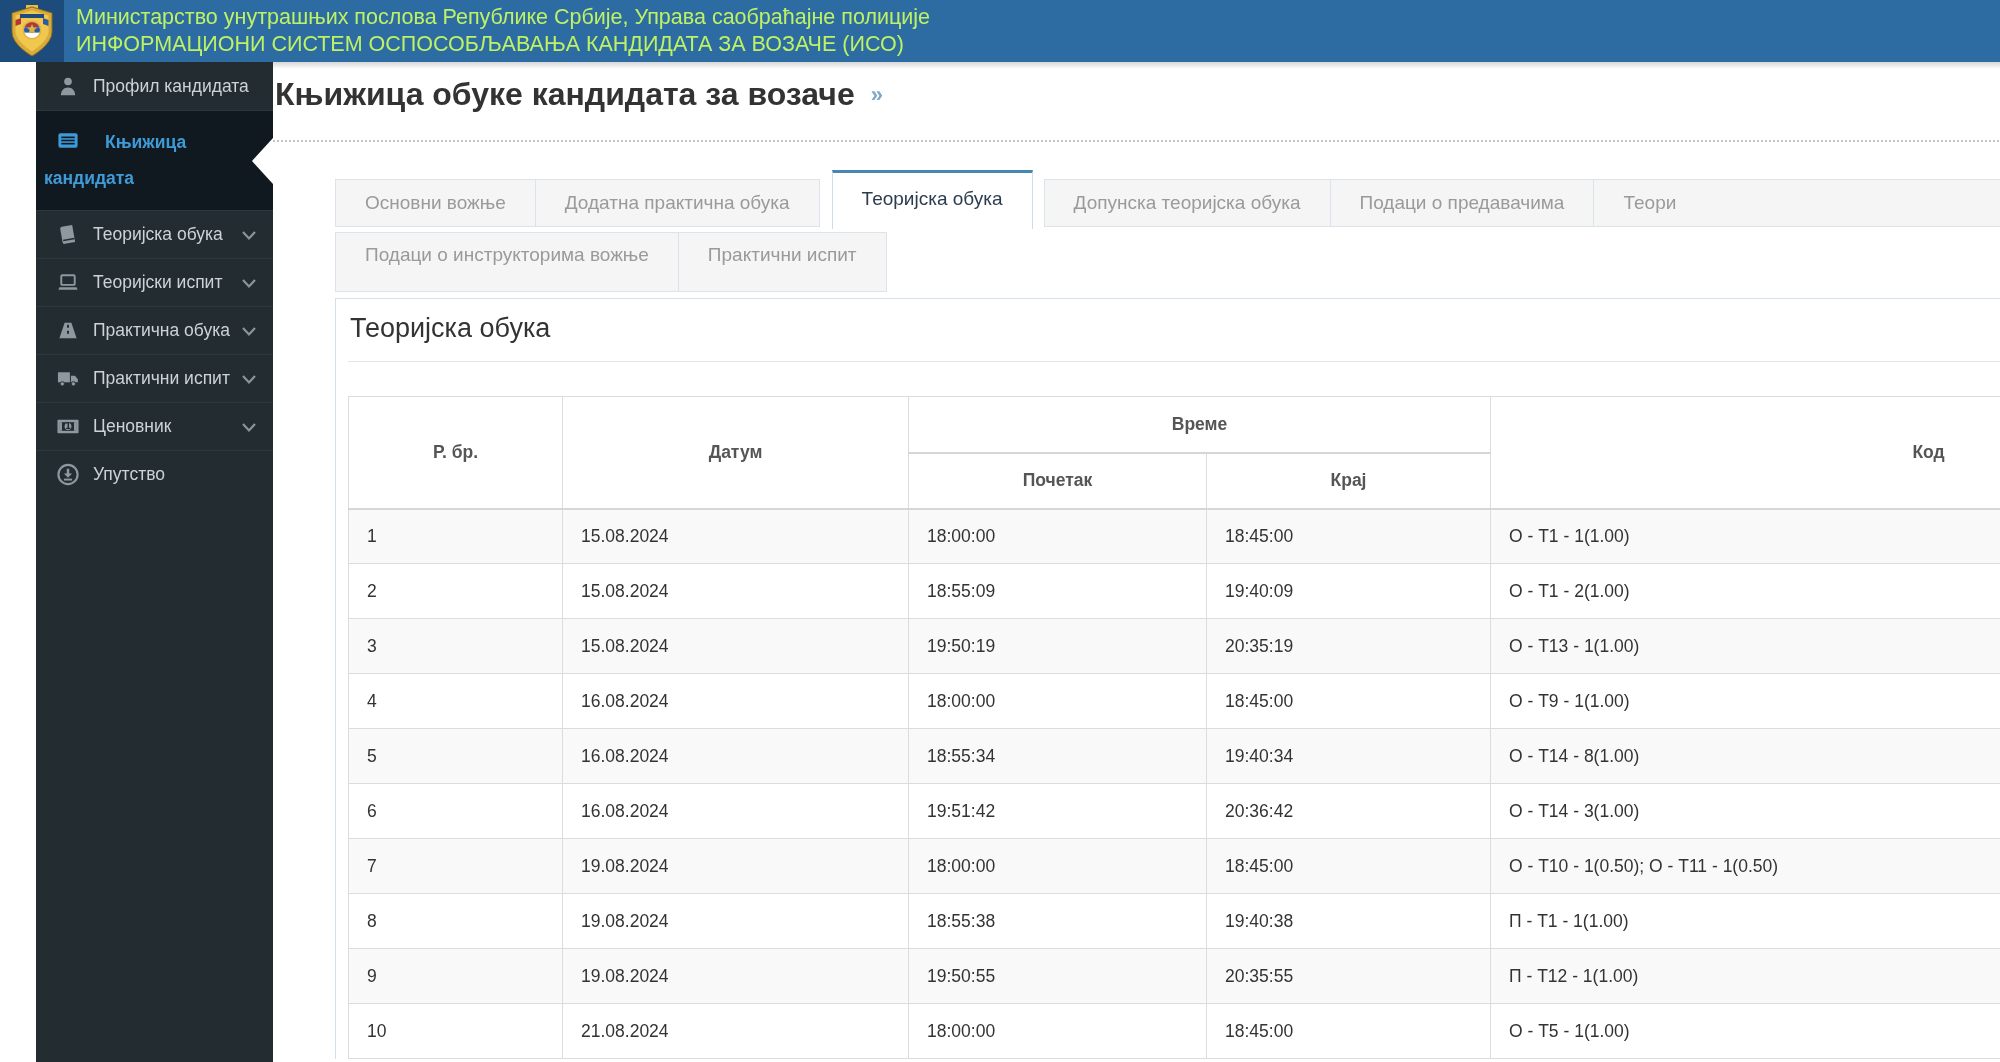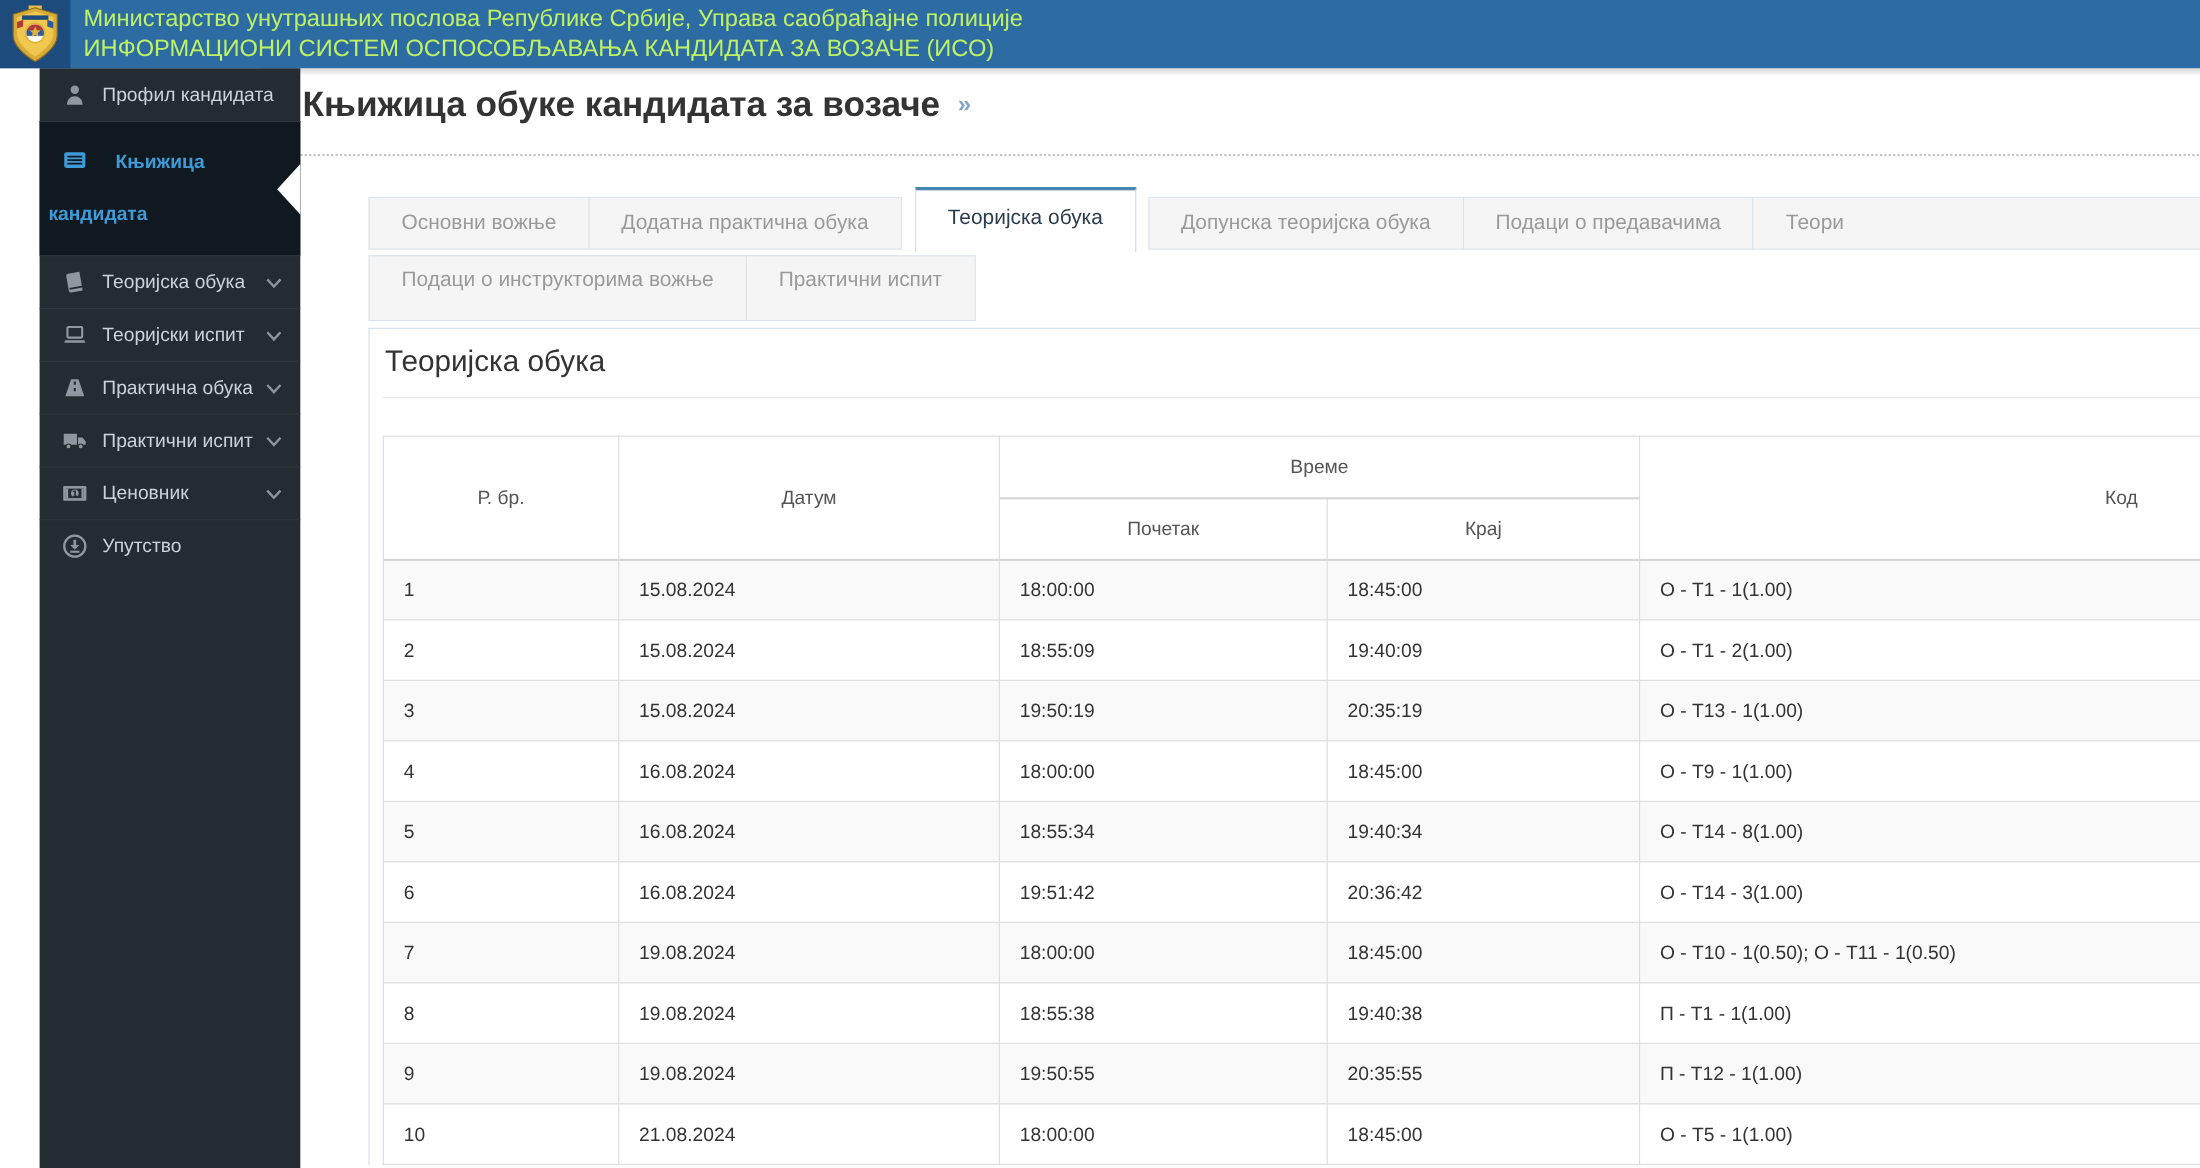--- a/index.html
+++ b/index.html
@@ -30,21 +30,21 @@
     display: flex; align-items: center; min-height: 48px;
     padding-left: 20px; cursor: pointer; color: #ccd3d6; font-size: 17.5px;
     position: relative;
   }
   .sb-item + .sb-item { border-top: 1px solid #2d373d; }
   .sb-item svg.sb-icon { width: 24px; height: 23px; color: #8e989e; flex: 0 0 24px; }
   .sb-label { margin-left: 13px; }
   .sb-chevron { margin-left: auto; margin-right: 16px; width: 16px; height: 12px; color: #8a9499; flex: 0 0 16px; }
   .sb-item.active {
     display: block; background: #101920; color: #3f9bd8; font-weight: bold;
-    padding: 13px 40px 14px 8px; line-height: 47px;
+    padding: 13px 40px 14px 8px; line-height: 36px;
   }
   .sb-item.active svg.sb-icon {
     color: #3f9bd8; display: inline-block; vertical-align: -4px;
     margin-left: 12px; margin-right: 12px;
   }
   .sb-item.active::after {
     content: ""; position: absolute; right: 0; top: 50%; transform: translateY(-50%);
     width: 0; height: 0;
     border-top: 23px solid transparent; border-bottom: 23px solid transparent;
     border-right: 21px solid #ffffff;
@@ -89,21 +89,21 @@
   }
   .panel-heading {
     font-size: 27px; font-weight: normal; color: #333;
     padding: 0 0 17px 2px; border-bottom: 1px solid #e5e5e5;
   }
 
   
   table.data-table { border-collapse: collapse; margin-top: 34px; table-layout: fixed; width: 2018px; }
   .data-table th, .data-table td { border: 1px solid #dcdcdc; font-size: 17.5px; }
   .data-table thead th {
-    text-align: center; color: #555; font-weight: normal; height: 56px;
+    text-align: center; color: #555; font-weight: bold; height: 56px;
     background: #ffffff; vertical-align: middle;
   }
   .data-table thead { border-bottom: 2px solid #d6d6d6; }
   .data-table thead tr:first-child th[colspan] { border-bottom: 2px solid #d6d6d6; }
   .data-table tbody td { height: 55px; padding-left: 18px; color: #333; vertical-align: middle; }
   .data-table tbody tr:nth-child(odd) { background: #f9f9f9; }
   .data-table tbody tr:nth-child(even) { background: #ffffff; }
 </style>
 </head>
 <body>

